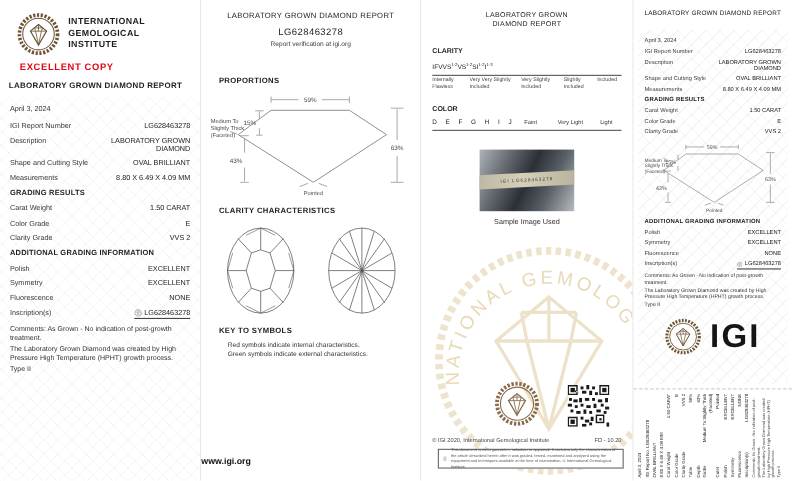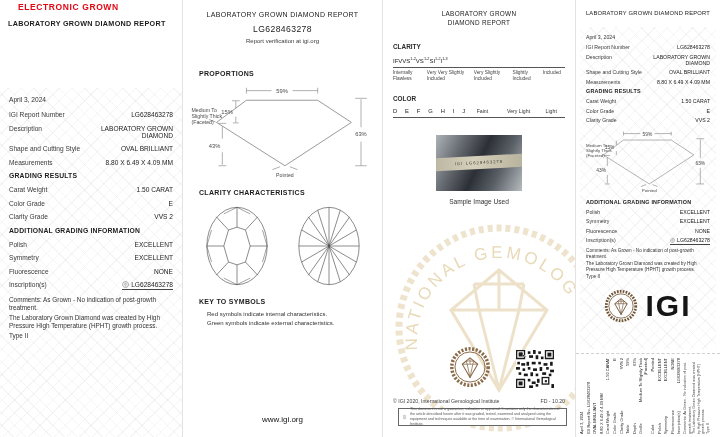--- a/index.html
+++ b/index.html
@@ -33,21 +33,21 @@
   .p2-head { text-align:center; padding-top:11px; }
   .p2-title { font-size:7px; letter-spacing:.3px; color:#222; }
   .p2-num { font-size:8.6px; margin-top:6px; color:#1b1b1b; letter-spacing:.4px; }
   .p2-verify { font-size:6px; margin-top:4px; color:#3a3a3a; }
   .h-left { font-size:7px; font-weight:bold; color:#1d1d1d; letter-spacing:.3px; }
   .prop-h { margin:26px 0 4px 16px; }
   .cc-h { margin:4px 0 8px 16px; }
   .key-h { margin:10px 0 5px 16px; }
   .key-lines { margin-left:24px; font-size:6px; line-height:1.5; color:#333; }
   .plots { display:flex; justify-content:center; gap:26px; margin-top:2px; }
-  .igiurl { position:absolute; bottom:13px; left:0; right:0; text-align:center; font-size:8px; font-weight:normal; color:#111; }
+  .igiurl { position:absolute; bottom:13px; left:0; right:0; font-size:8px; font-weight:bold; color:#111; }
   
   #p3 { left:383px; width:192px; overflow:hidden; }
   .p3-head { text-align:center; padding-top:9px; font-size:6.4px; line-height:1.45; letter-spacing:.3px; color:#222; position:relative; z-index:1; }
   .p3-inner { position:relative; z-index:1; padding:0 10px; }
   .gs-h { margin-top:21px; font-size:7.4px; }
   .cl-h { margin-top:15px; font-size:6.4px; font-weight:bold; }
   .scale { display:flex; margin-top:7px; border-bottom:1px solid #555; padding-bottom:3px; }
   .scale .col { font-size:6px; color:#222; }
   .sup { font-size:3.8px; vertical-align:super; }
   .descs { display:flex; margin-top:2px; }
@@ -100,21 +100,31 @@
       <path d="M30 17 L41 26 L30 45 L19 26 Z" fill="none" stroke="currentColor" stroke-width="1.6"></path>
       <path d="M19 26 L41 26 M24.5 21.5 L35.5 21.5 M24.5 21.5 L26 26 M35.5 21.5 L34 26 M30 17 L30 26" fill="none" stroke="currentColor" stroke-width="1.1"></path>
       <path d="M26 26 L30 45 L34 26" fill="none" stroke="currentColor" stroke-width="1.1"></path>
     </symbol>
   </defs>
 </svg>
 
 <div class="page">
 
   <div class="panel" id="p1">
-    <div class="ecopy">ELECTRONIC GROWN</div>
+    <div class="logo-row">
+      <svg width="40" height="40" style="color:#6e5334">
+          <use href="#igi-seal"></use>
+        </svg>
+      <div class="inst-name">
+        <div>INTERNATIONAL</div>
+        <div>GEMOLOGICAL</div>
+        <div>INSTITUTE</div>
+      </div>
+    </div>
+    <div class="ecopy">EXCELLENT COPY</div>
     <div class="p1-title">LABORATORY GROWN DIAMOND REPORT</div>
 
     <div class="p1-body guilloche">
       <div class="date-line">April 3, 2024</div>
 
       <div class="row">
           <span class="lbl">IGI Report Number</span>
           <span class="val">LG628463278</span>
         </div>
         <div class="row">

